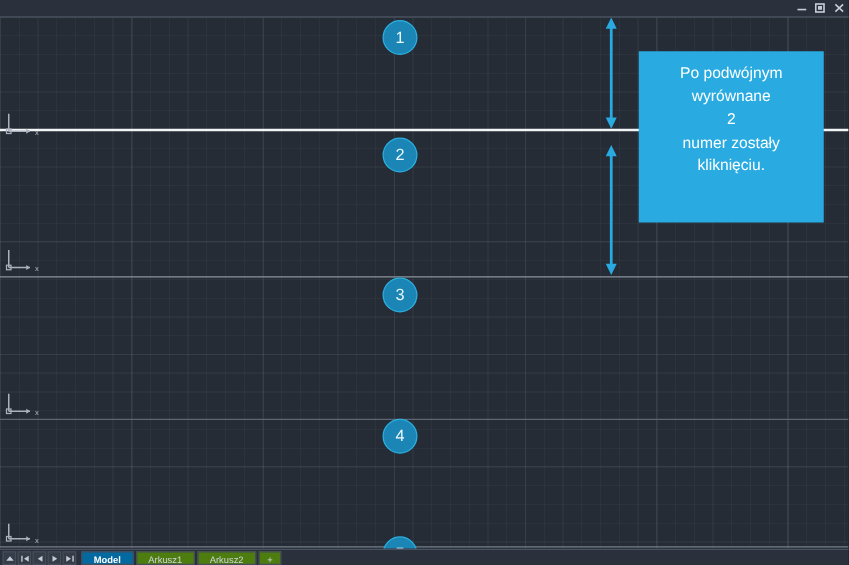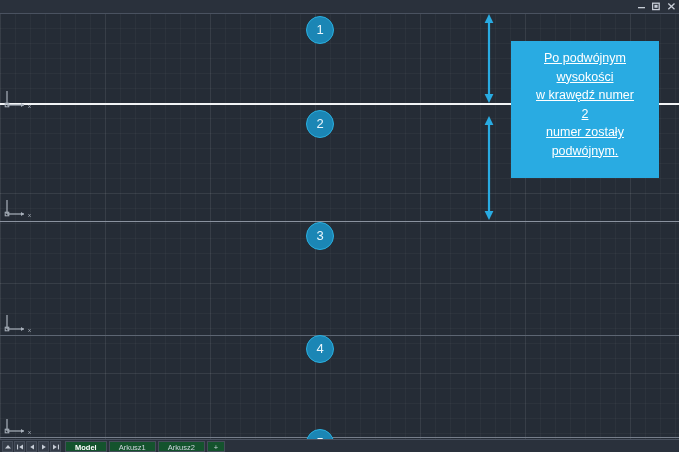--- a/index.html
+++ b/index.html
@@ -103,21 +103,20 @@
   #callout {
     position: absolute;
     background: #29abe2;
     color: #ffffff;
     text-align: center;
     font-size: 12.5px;
     line-height: 18.5px;
     padding: 8px 6px 8px 6px;
     box-sizing: border-box;
     z-index: 30;
-    text-decoration: underline;
   }
 
   
   #tabbar {
     position: absolute;
     left: 0; top: 439px;
     width: 679px; height: 13px;
     background: #2a313c;
     border-top: 1px solid #4a5260;
     display: flex;
@@ -148,28 +147,28 @@
     height: 13px;
     margin-left: 4px;
     gap: 2px;
   }
   .tab {
     height: 11px;
     line-height: 11px;
     padding: 0 9px;
     font-size: 7.5px;
     color: #cfd5de;
-    background: #14532d;
+    background: #4d7c0f;
     border: 1px solid #454d5a;
     box-sizing: border-box;
     cursor: pointer;
     white-space: nowrap;
   }
   .tab.active {
-    background: #14532d;
+    background: #0369a1;
     color: #ffffff;
     font-weight: bold;
   }
   .tab.plus { padding: 0 6px; }
 </style>
 </head>
 <body>
 
 <div id="app">
 
@@ -255,25 +254,24 @@
     </div>
 
     <div class="marker" style="left:306px; top:3px;">1</div>
     <div class="marker" style="left:306px; top:97px;">2</div>
     <div class="marker" style="left:306px; top:209px;">3</div>
     <div class="marker" style="left:306px; top:322px;">4</div>
     <div class="marker" style="left:306px; top:416px;">5</div>
 
     <div id="callout" style="left:511px; top:28px; width:148px; height:137px;">
       <div>Po podwójnym</div>
-      <div>wysokości</div>
-      <div>w krawędź numer</div>
+      <div>wyrównane</div>
       <div>2</div>
       <div>numer zostały</div>
-      <div>podwójnym.</div>
+      <div>kliknięciu.</div>
     </div>
 
   </div>
 
   <div id="tabbar">
     <div class="navbtns">
       <div class="navbtn">
         <svg width="8" height="8" viewBox="0 0 8 8">
           <path d="M1 5.5 L4 2 L7 5.5 Z" fill="#c6ccd6"></path>
         </svg>

